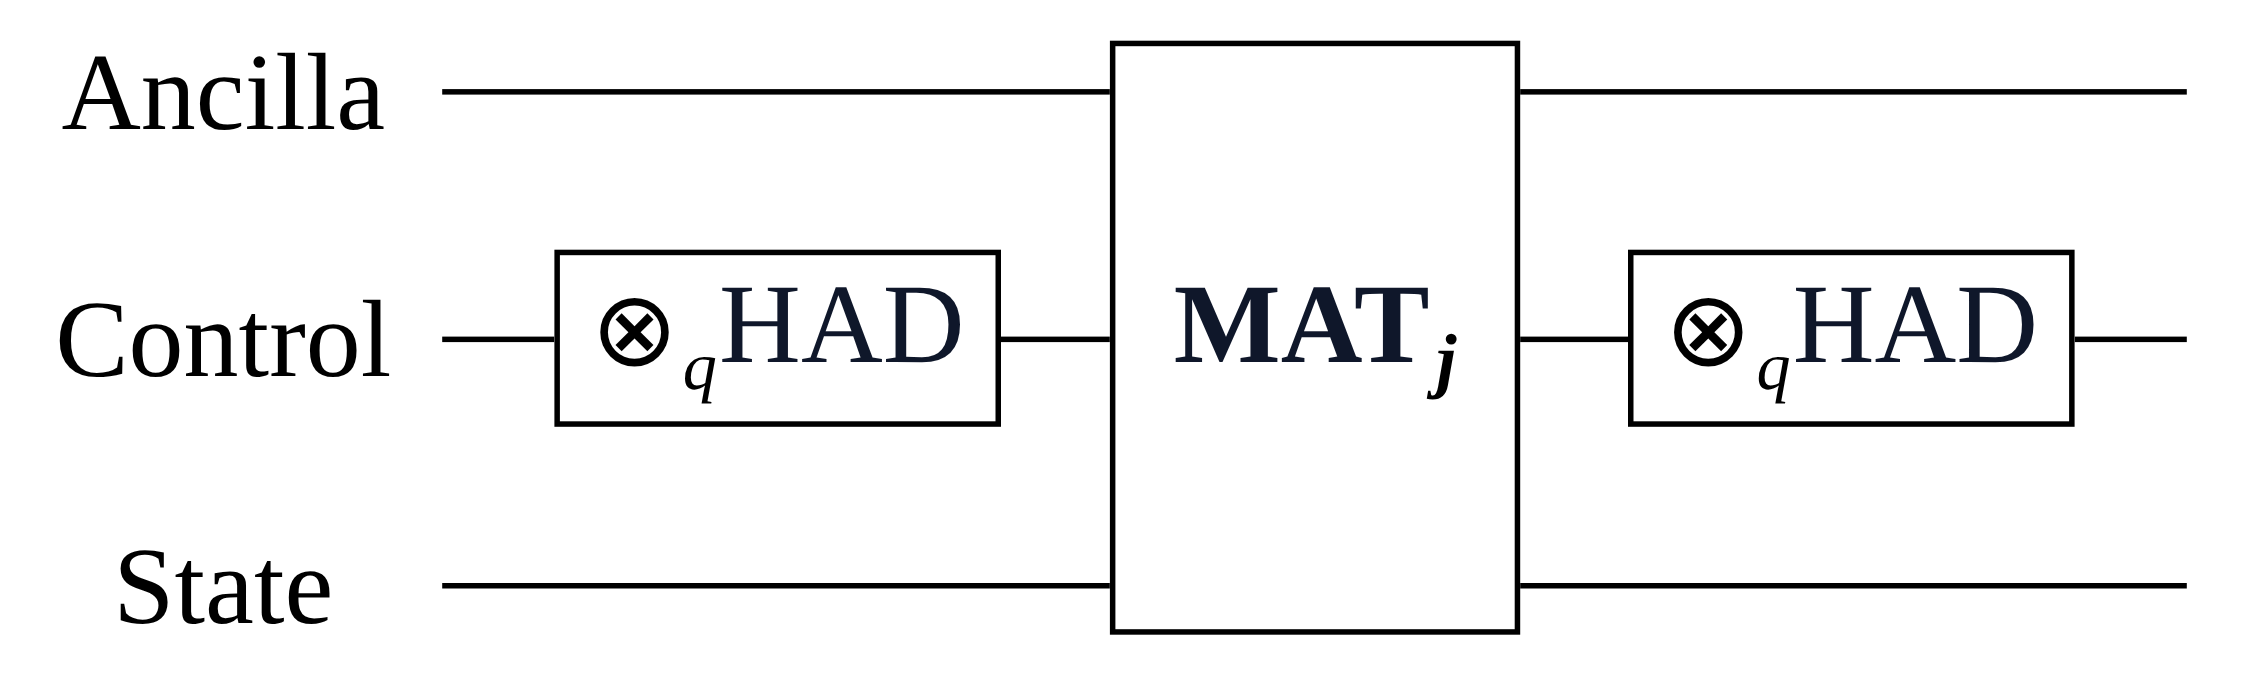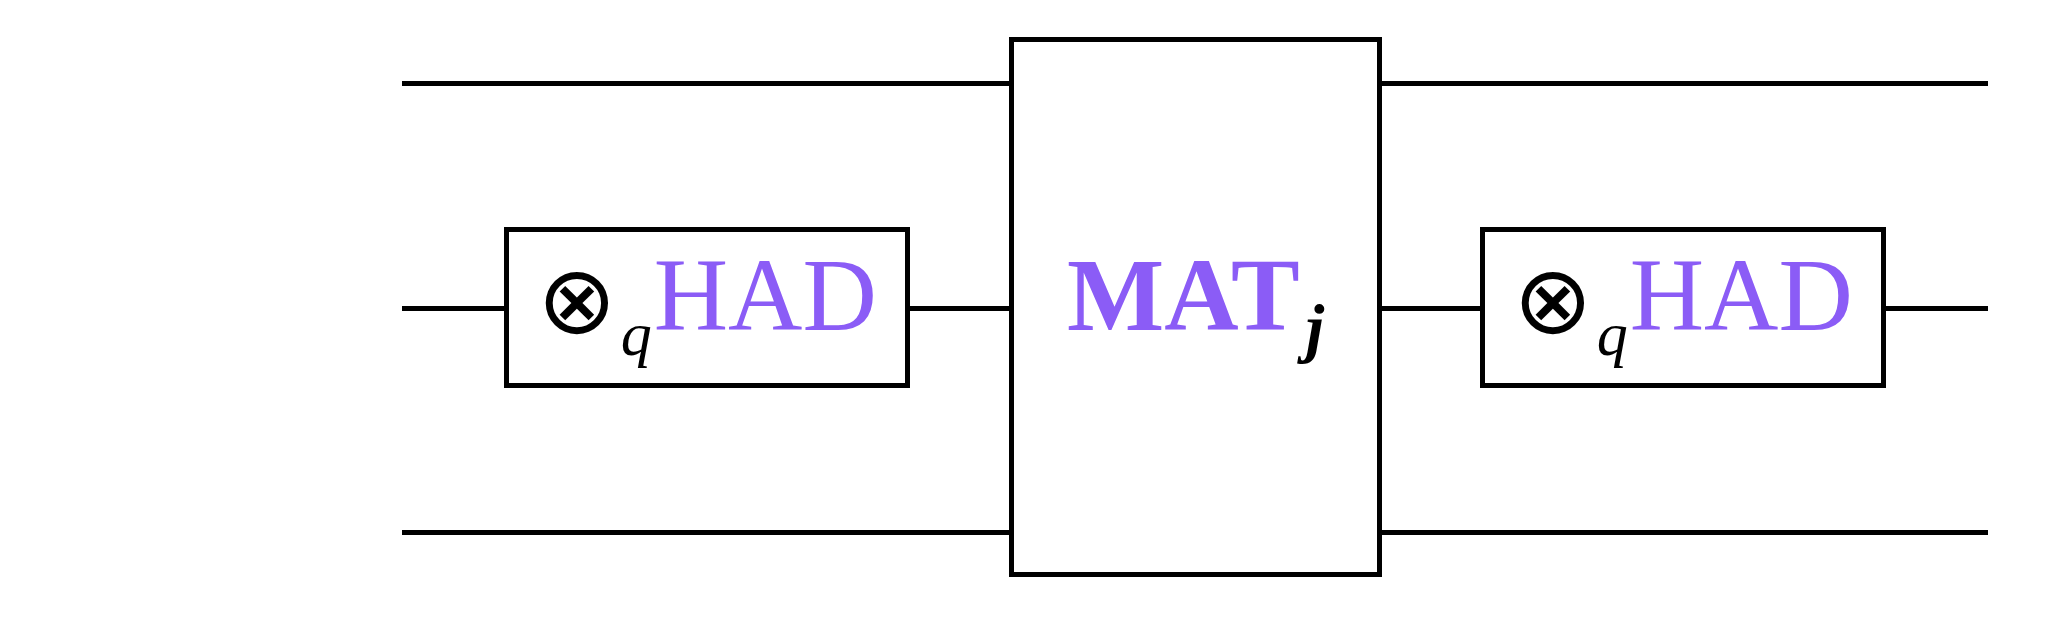--- a/index.html
+++ b/index.html
@@ -60,21 +60,21 @@
     line-height: 1;
     color: #000000;
     transform: translateY(26px);
     margin-left: 4px;
     margin-right: 2px;
   }
   .gate-name {
     font-family: "Liberation Serif", "DejaVu Serif", serif;
     font-size: 103px;
     line-height: 1;
-    color: #8b5cf6;
+    color: #0f172a;
     transform: translateY(-12px);
   }
   .gate-sub {
     font-family: "Liberation Serif", "DejaVu Serif", serif;
     font-style: italic;
     font-size: 66px;
     line-height: 1;
     color: #000000;
     transform: translateY(21px);
     margin-left: 6px;
@@ -82,20 +82,23 @@
   
   .y-ancilla { top: 81px; }
   .y-control { top: 306px; }
   .y-state   { top: 530px; }
 </style>
 </head>
 <body>
 
 <div id="stage">
 
+  <div class="wire-label" style="top:13px">Ancilla</div>
+  <div class="wire-label" style="top:238px">Control</div>
+  <div class="wire-label" style="top:462px">State</div>
 
   <div class="wire y-ancilla" style="left:402px; width:607px"></div>
   <div class="wire y-ancilla" style="left:1381px; width:607px"></div>
 
   <div class="wire y-control" style="left:402px; width:102px"></div>
   <div class="wire y-control" style="left:910px; width:99px"></div>
   <div class="wire y-control" style="left:1381px; width:99px"></div>
   <div class="wire y-control" style="left:1886px; width:102px"></div>
 
   <div class="wire y-state" style="left:402px; width:607px"></div>

